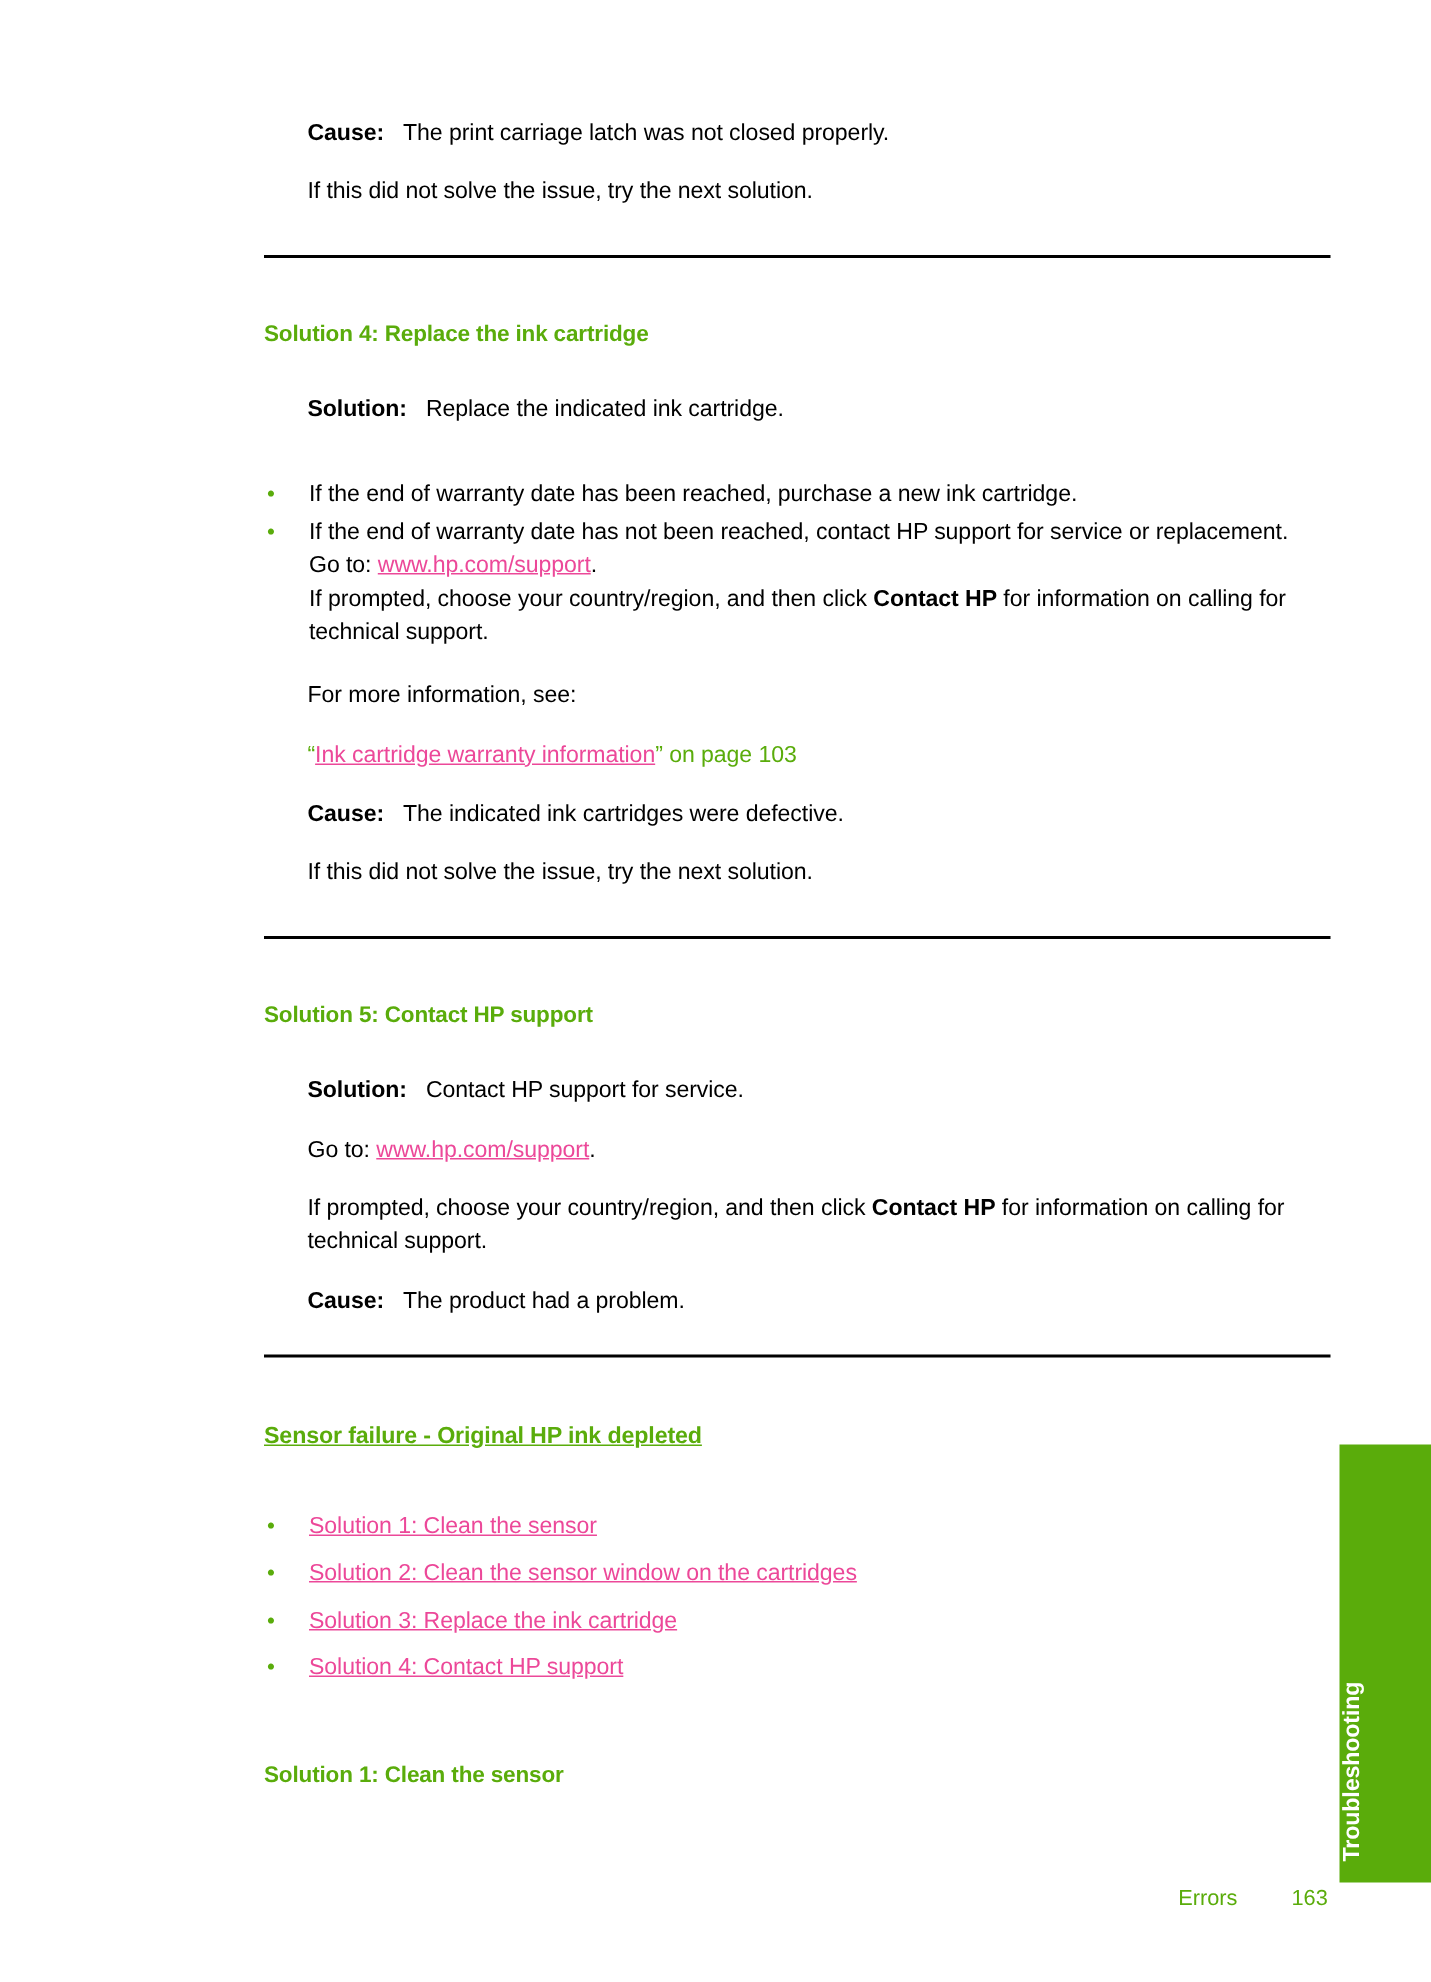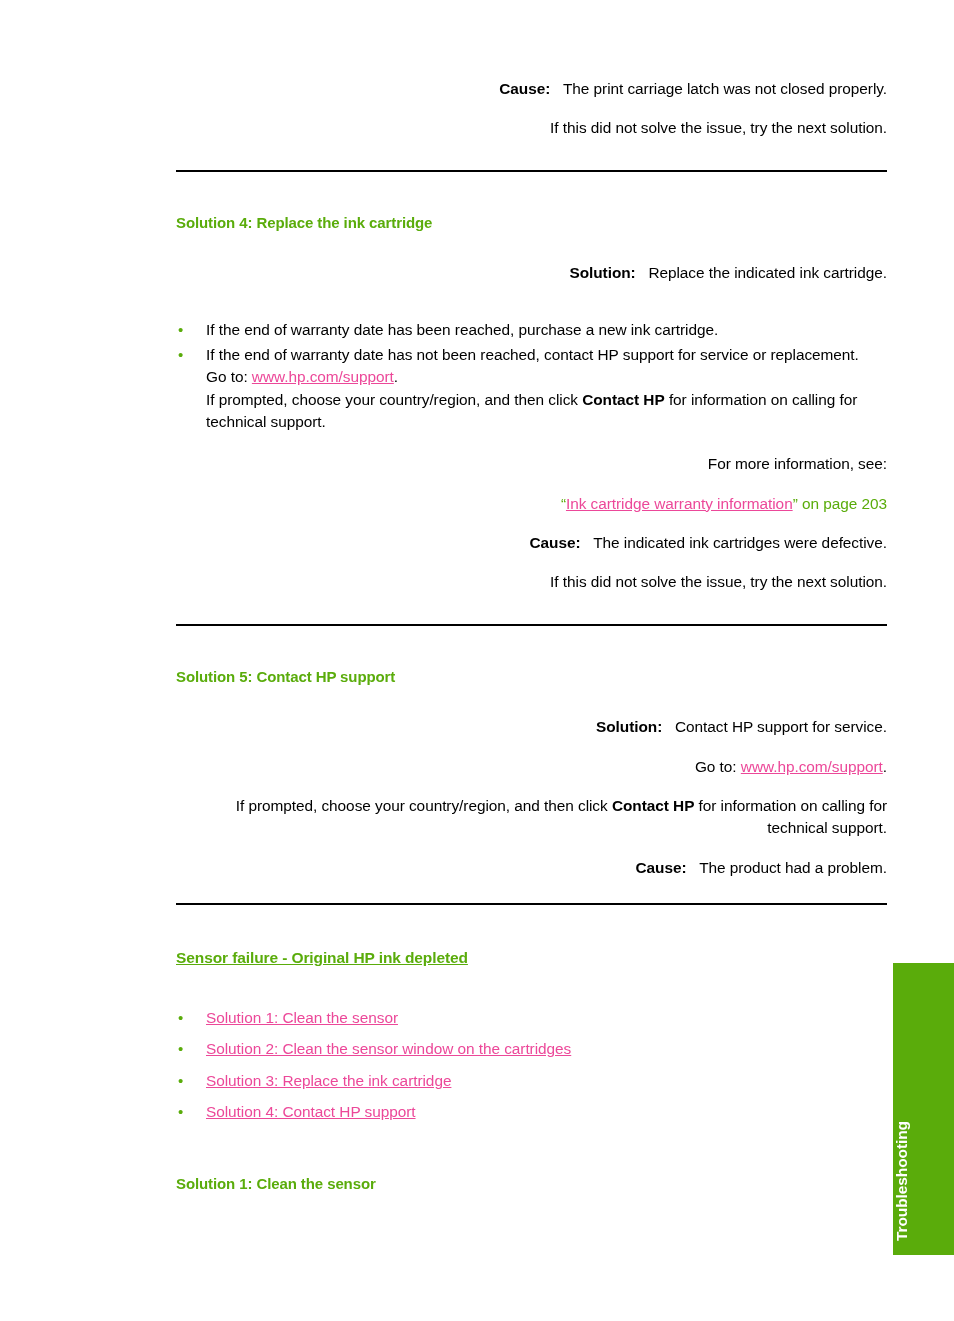--- a/index.html
+++ b/index.html
@@ -53,21 +53,20 @@
     letter-spacing: -0.1px;
     text-decoration: underline;
   }
 
   
   p {
     margin: 0;
     font-size: 15.4px;
     line-height: 1.45;
     letter-spacing: -0.05px;
-    text-align: right;
   }
 
   .indent { margin-left: 29px; }
 
   .lbl { font-weight: bold; }
   .gap-sm { height: 10px; }
   .gap-md { height: 17px; }
   .gap-lg { height: 24px; }
   .gap-xl { height: 30px; }
 
@@ -190,21 +189,21 @@
           <span class="sub-line"><span>If prompted, choose your country/region, and then click </span><span class="lbl">Contact HP</span><span> for information on calling for technical support.</span></span>
         </li>
       </ul>
 
       <div class="gap-md"></div>
 
       <p class="indent">For more information, see:</p>
 
       <div class="gap-md"></div>
 
-      <p class="indent"><span class="lnk-plain">“</span><a class="lnk" href="#">Ink cartridge warranty information</a><span class="lnk-plain">”</span><span class="lnk-plain"> on page 203</span></p>
+      <p class="indent"><span class="lnk-plain">“</span><a class="lnk" href="#">Ink cartridge warranty information</a><span class="lnk-plain">”</span><span class="lnk-plain"> on page 103</span></p>
 
       <div class="gap-md"></div>
 
       <p class="indent"><span class="lbl">Cause:</span>&nbsp;&nbsp;&nbsp;<span>The indicated ink cartridges were defective.</span></p>
 
       <div class="gap-md"></div>
 
       <p class="indent">If this did not solve the issue, try the next solution.</p>
     </div>
 
@@ -268,14 +267,17 @@
       <h2 class="h-sub">Solution 1: Clean the sensor</h2>
 
     </div>
 
   </div>
 
   <div class="side-tab">
     <div class="side-label">Troubleshooting</div>
   </div>
 
+  <div class="footer">
+    <span class="sec-name">Errors</span><span class="pg-num">163</span>
+  </div>
 
 </div>
 
 </body></html>

